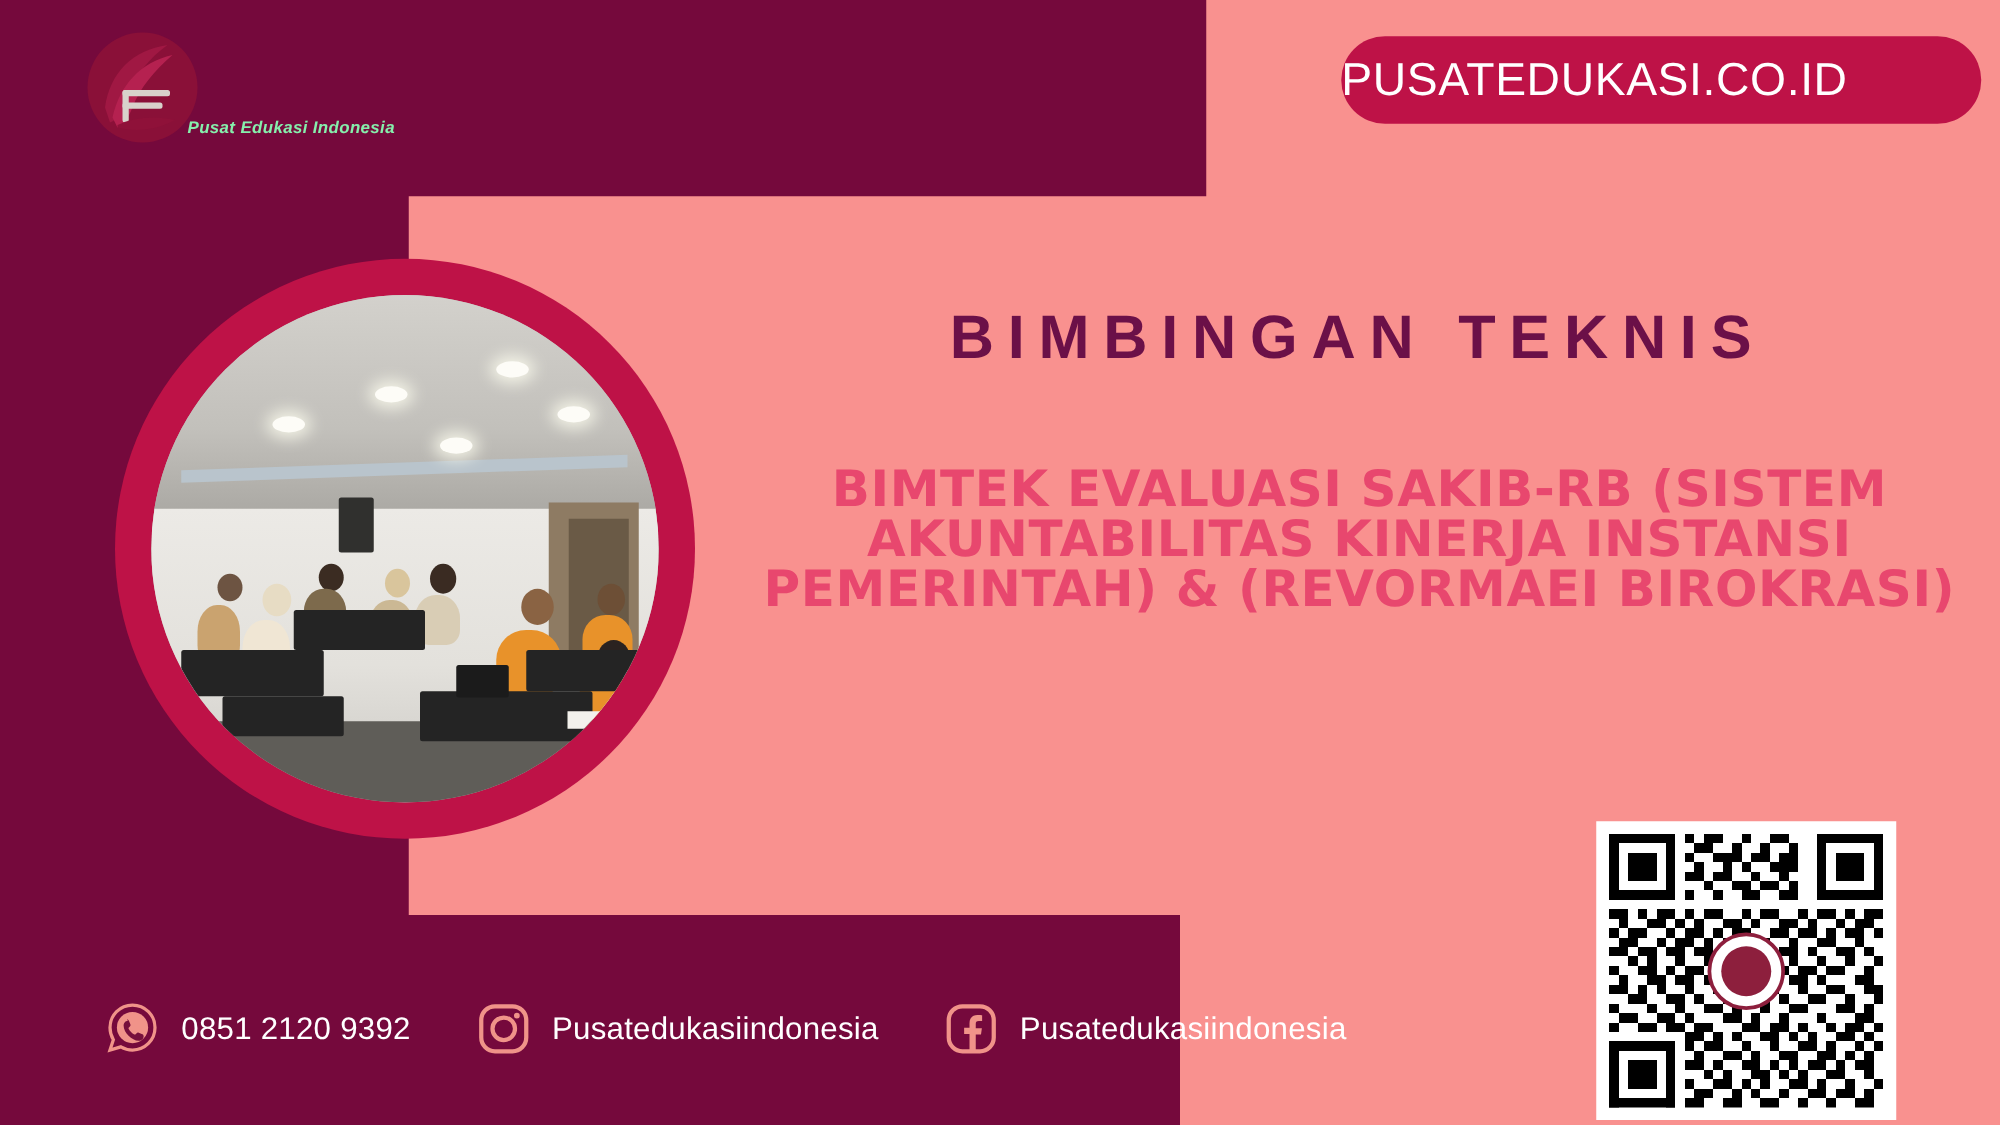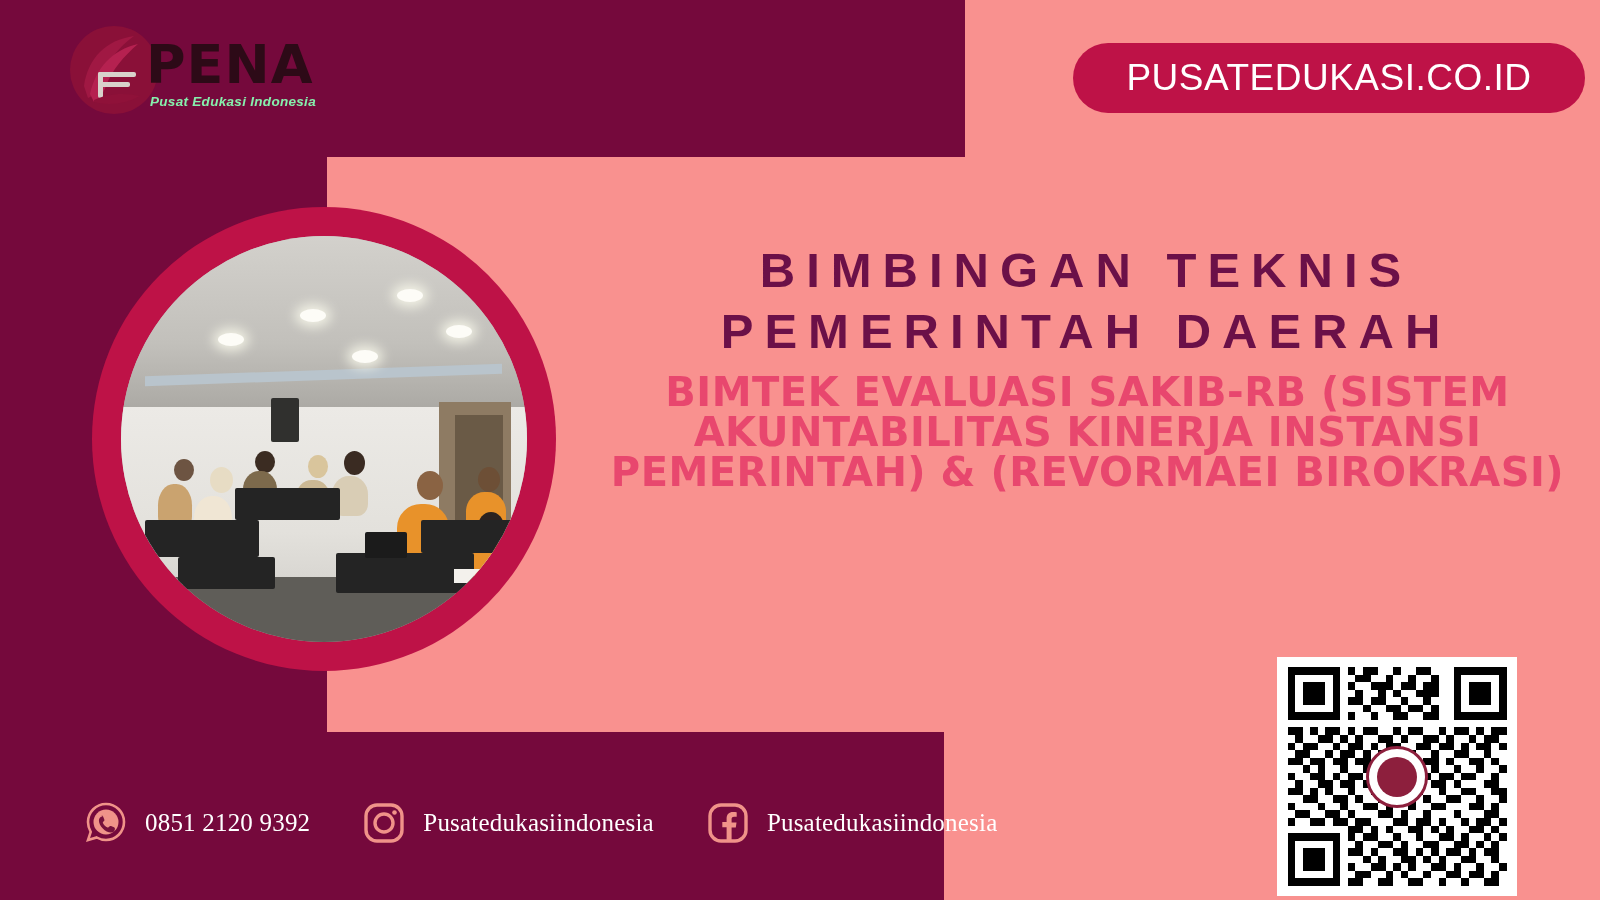--- a/index.html
+++ b/index.html
@@ -83,28 +83,27 @@
     font-style: italic;
     color: #86efac;
     letter-spacing: 0.3px;
     white-space: nowrap;
   }
 
   
   .url-pill {
     position: absolute;
     left: 1073px;
-    top: 43px;
+    top: 29px;
     width: 512px;
     height: 70px;
     border-radius: 36px;
     background: #be1247;
     display: flex;
     align-items: center;
-    justify-content: center;
   }
   .url-pill-label {
     color: #ffffff;
     font-size: 37px;
     font-weight: 400;
     letter-spacing: 0.5px;
     font-family: "Liberation Sans", sans-serif;
   }
 
   
@@ -282,21 +281,21 @@
     display: flex;
     align-items: center;
     justify-content: center;
   }
   .contact-label {
     color: #ffffff;
     font-size: 25px;
     font-weight: 400;
     letter-spacing: 0.2px;
     white-space: nowrap;
-    font-family: Liberation Serif, serif;
+    font-family: Liberation Sans, sans-serif;
   }
 </style>
 </head>
 <body>
 
 <div class="banner">
 
   <div class="bg-maroon"></div>
   <div class="bg-pink-top-right"></div>
   <div class="bg-pink-main"></div>
@@ -305,21 +304,20 @@
   <div class="logo">
     <svg class="logo-mark" viewBox="0 0 92 92">
       <circle cx="46" cy="46" r="44" fill="#8a1038"></circle>
       <path d="M16 62 C20 34 38 16 66 12 C52 22 40 36 34 54 C30 66 26 72 20 74 Z" fill="#a01843"></path>
       <path d="M22 70 C28 44 44 26 70 20 C56 32 44 46 38 62 C34 72 30 76 26 78 Z" fill="#b52150"></path>
       <rect x="30" y="48" width="38" height="5" rx="2" fill="#d8d2cb"></rect>
       <rect x="30" y="58" width="32" height="5" rx="2" fill="#d8d2cb"></rect>
       <rect x="30" y="48" width="5" height="26" rx="2" fill="#d8d2cb"></rect>
       <path d="M26 76 C38 70 56 68 72 72 C58 80 40 82 26 78 Z" fill="#8f1139"></path>
     </svg>
-    <div class="logo-word">PENA</div>
     <div class="logo-tag">Pusat Edukasi Indonesia</div>
   </div>
 
   <div class="url-pill">
     <span class="url-pill-label">PUSATEDUKASI.CO.ID</span>
   </div>
 
   <div class="photo-wrap">
     <div class="photo-inner">
       <div class="ph-ceiling"></div>
@@ -367,21 +365,20 @@
 
       <div class="ph-table" style="left:53%; top:78%; width:34%; height:10%;"></div>
       <div class="ph-table" style="left:74%; top:70%; width:24%; height:8%;"></div>
       <div class="ph-laptop" style="left:60%; top:73%; width:42px; height:26px;"></div>
       <div class="ph-paper" style="left:82%; top:82%; width:34px; height:14px;"></div>
     </div>
   </div>
 
   <div class="headline">
     <span>BIMBINGAN TEKNIS</span>
-    <span class="l2">PEMERINTAH DAERAH</span>
   </div>
 
   <div class="subtitle">BIMTEK EVALUASI SAKIB-RB (SISTEM AKUNTABILITAS KINERJA INSTANSI PEMERINTAH) &amp; (REVORMAEI BIROKRASI)</div>
 
   <div class="qr-box">
     <div class="qr-canvas">
       <svg viewBox="0 0 29 29" width="100%" height="100%" shape-rendering="crispEdges">
         <rect width="29" height="29" fill="#ffffff"></rect>
         <g fill="#000000">
           <rect x="0" y="0" width="7" height="1"></rect>

